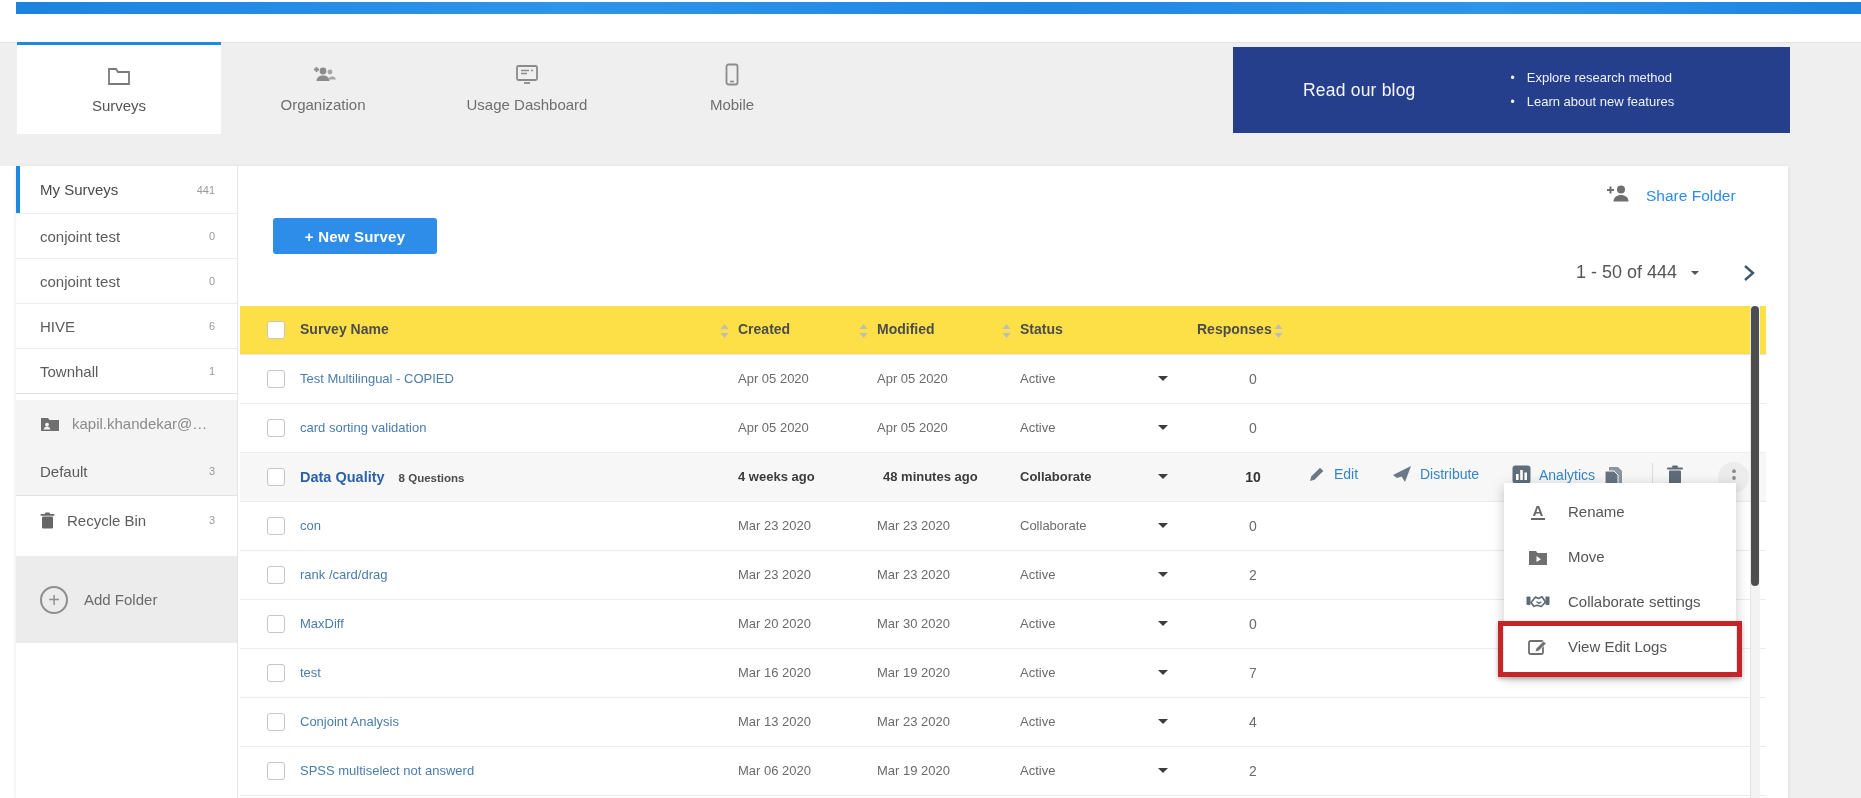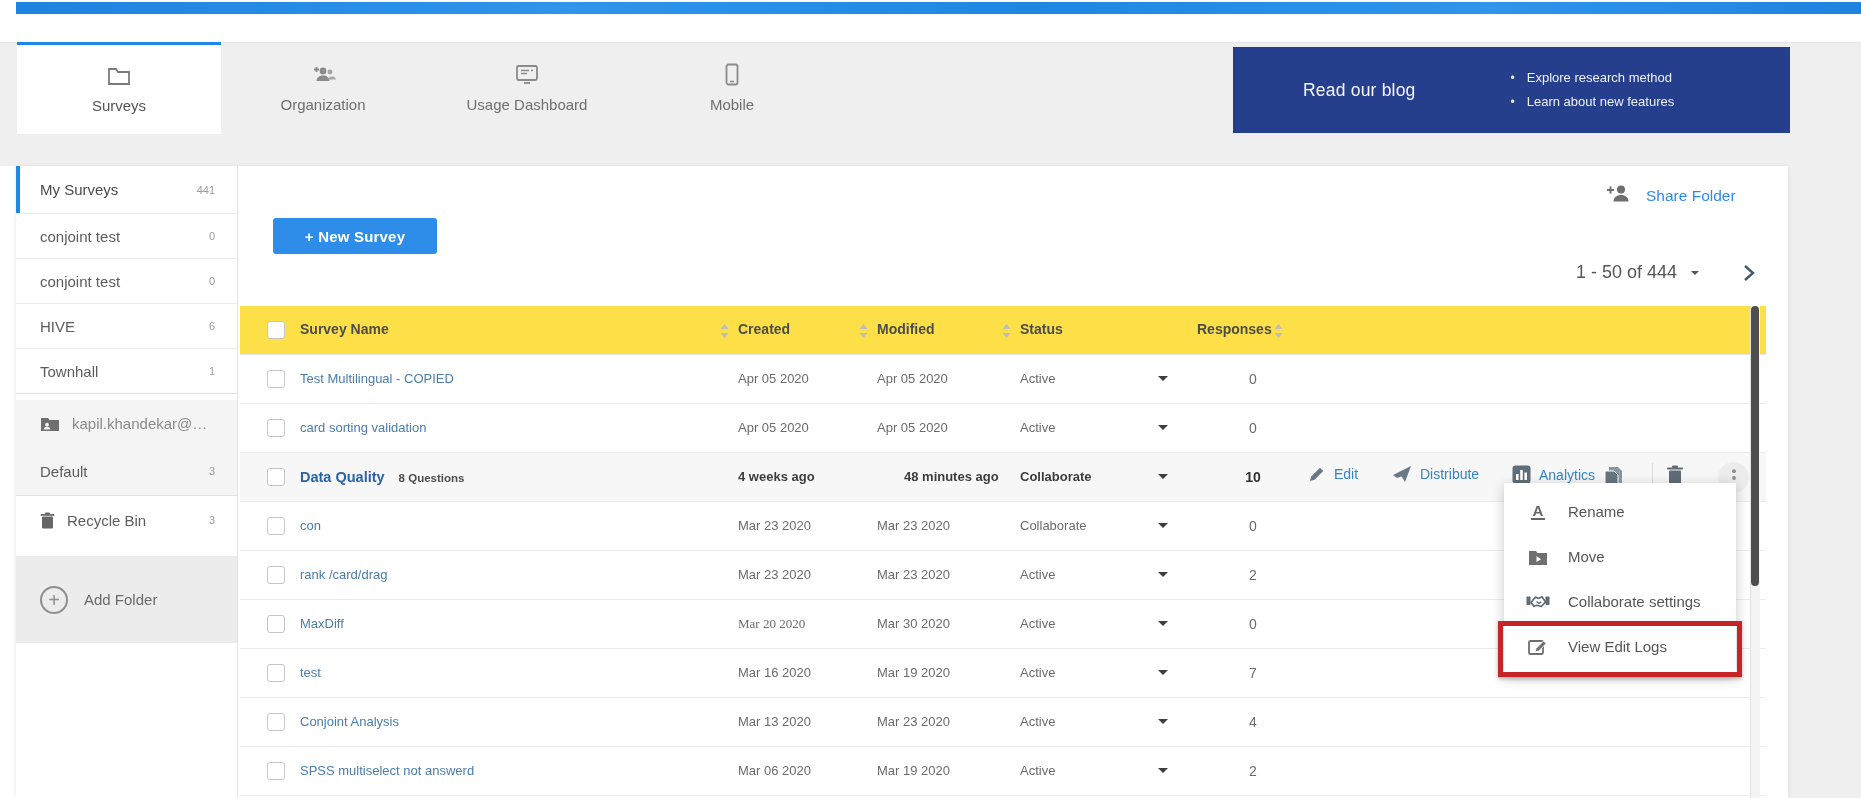--- a/index.html
+++ b/index.html
@@ -289,21 +289,21 @@
         <span class="stcaret"></span>
         <span class="resp">0</span>
       </div>
 
       <div class="row highlight">
         <span class="checkbox"></span>
         <span class="cell name" style="left:60px;">
           <span>Data Quality</span><span class="qcount">8 Questions</span>
         </span>
         <span class="cell meta" style="left:498px;">4 weeks ago</span>
-        <span class="cell meta" style="left:664px;">48 minutes ago</span>
+        <span class="cell meta" style="left:643px;">48 minutes ago</span>
         <span class="cell meta" style="left:780px;">Collaborate</span>
         <span class="stcaret"></span>
         <span class="resp">10</span>
 
         <span class="act" style="left:1068px;">
           <svg width="18" height="18" viewBox="0 0 18 18">
               <path d="M2 16l1.2-4.5L12 2.7l3.3 3.3-8.8 8.8z" fill="#6b7986"></path>
             </svg>
           <span class="albl">Edit</span>
         </span>
@@ -361,21 +361,21 @@
         <span class="cell meta" style="left:498px;">Mar 23 2020</span>
         <span class="cell meta" style="left:637px;">Mar 23 2020</span>
         <span class="cell meta" style="left:780px;">Active</span>
         <span class="stcaret"></span>
         <span class="resp">2</span>
       </div>
 
       <div class="row">
         <span class="checkbox"></span>
         <span class="cell name" style="left:60px;">MaxDiff</span>
-        <span class="cell meta" style="left:498px;font-family:Liberation Serif, serif;">Mar 20 2020</span>
+        <span class="cell meta" style="left:498px;">Mar 20 2020</span>
         <span class="cell meta" style="left:637px;">Mar 30 2020</span>
         <span class="cell meta" style="left:780px;">Active</span>
         <span class="stcaret"></span>
         <span class="resp">0</span>
       </div>
 
       <div class="row">
         <span class="checkbox"></span>
         <span class="cell name" style="left:60px;">test</span>
         <span class="cell meta" style="left:498px;text-align:center;">Mar 16 2020</span>

